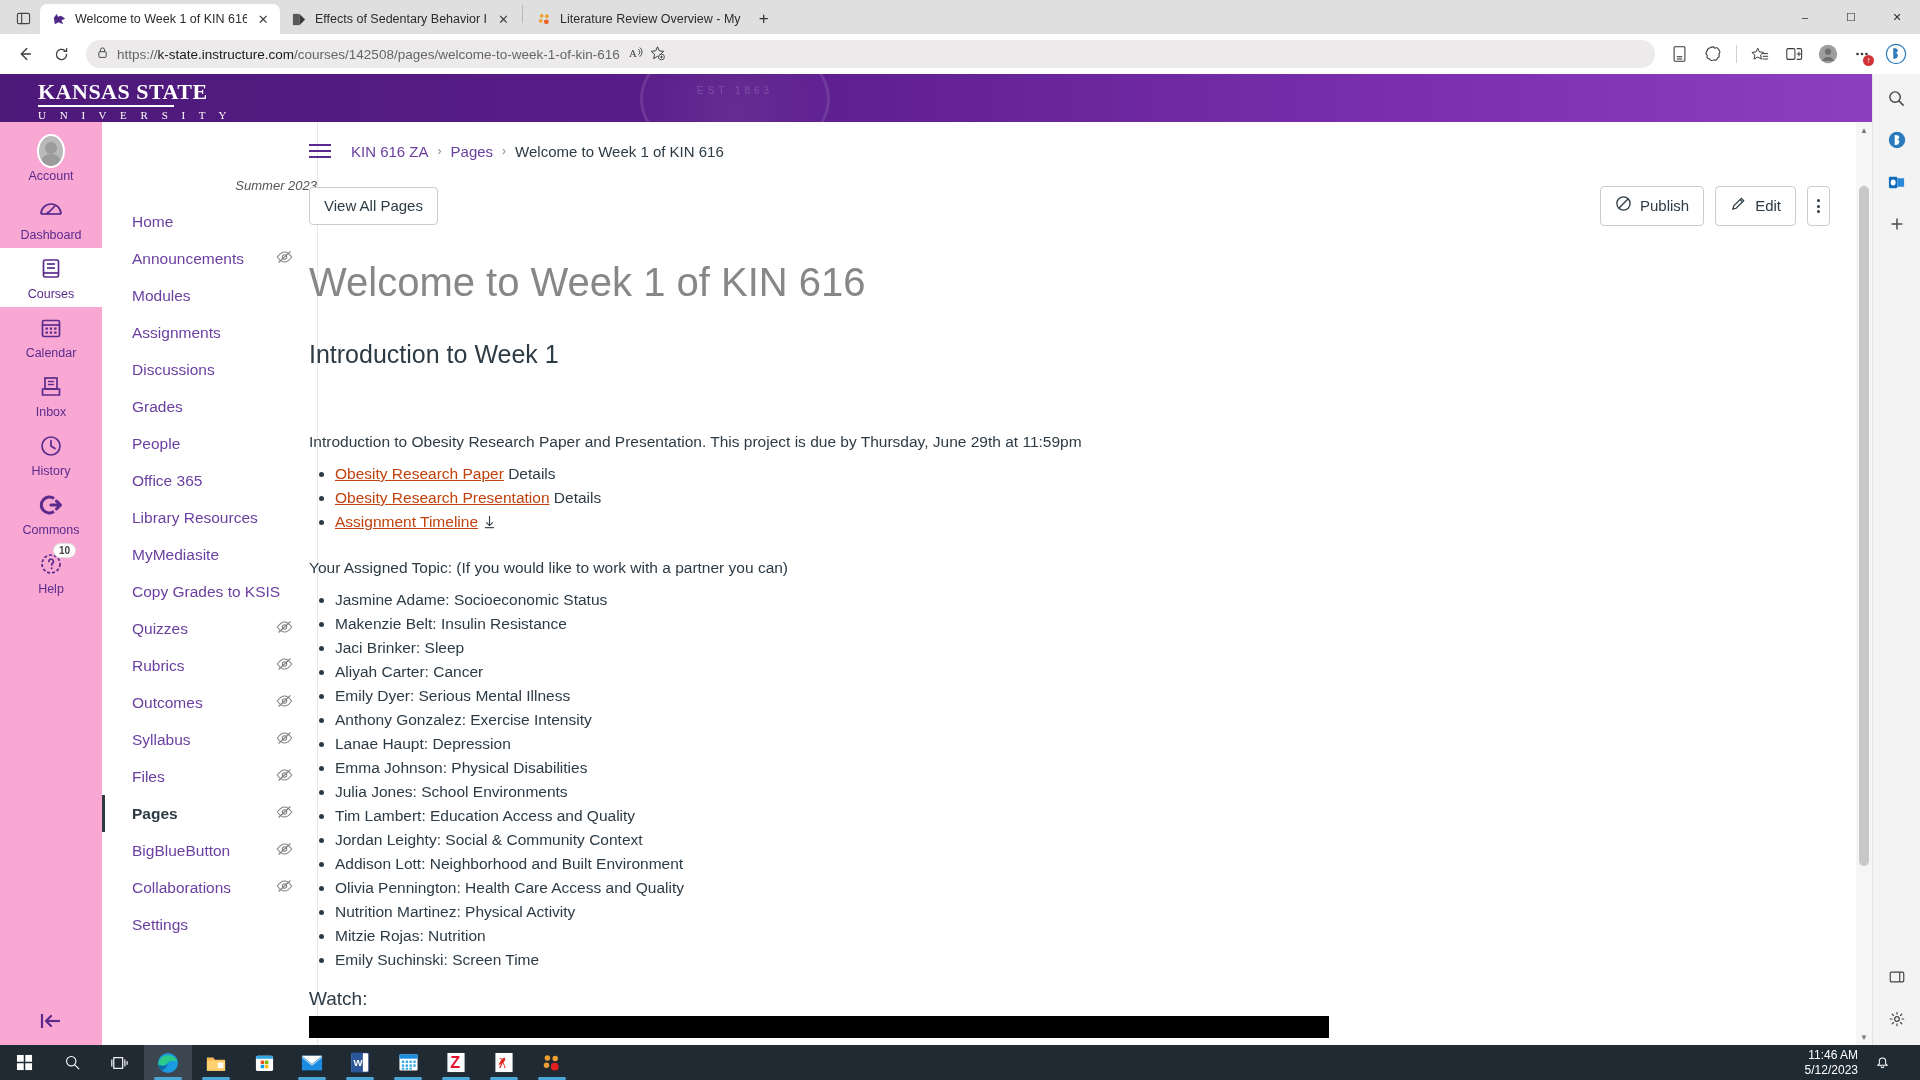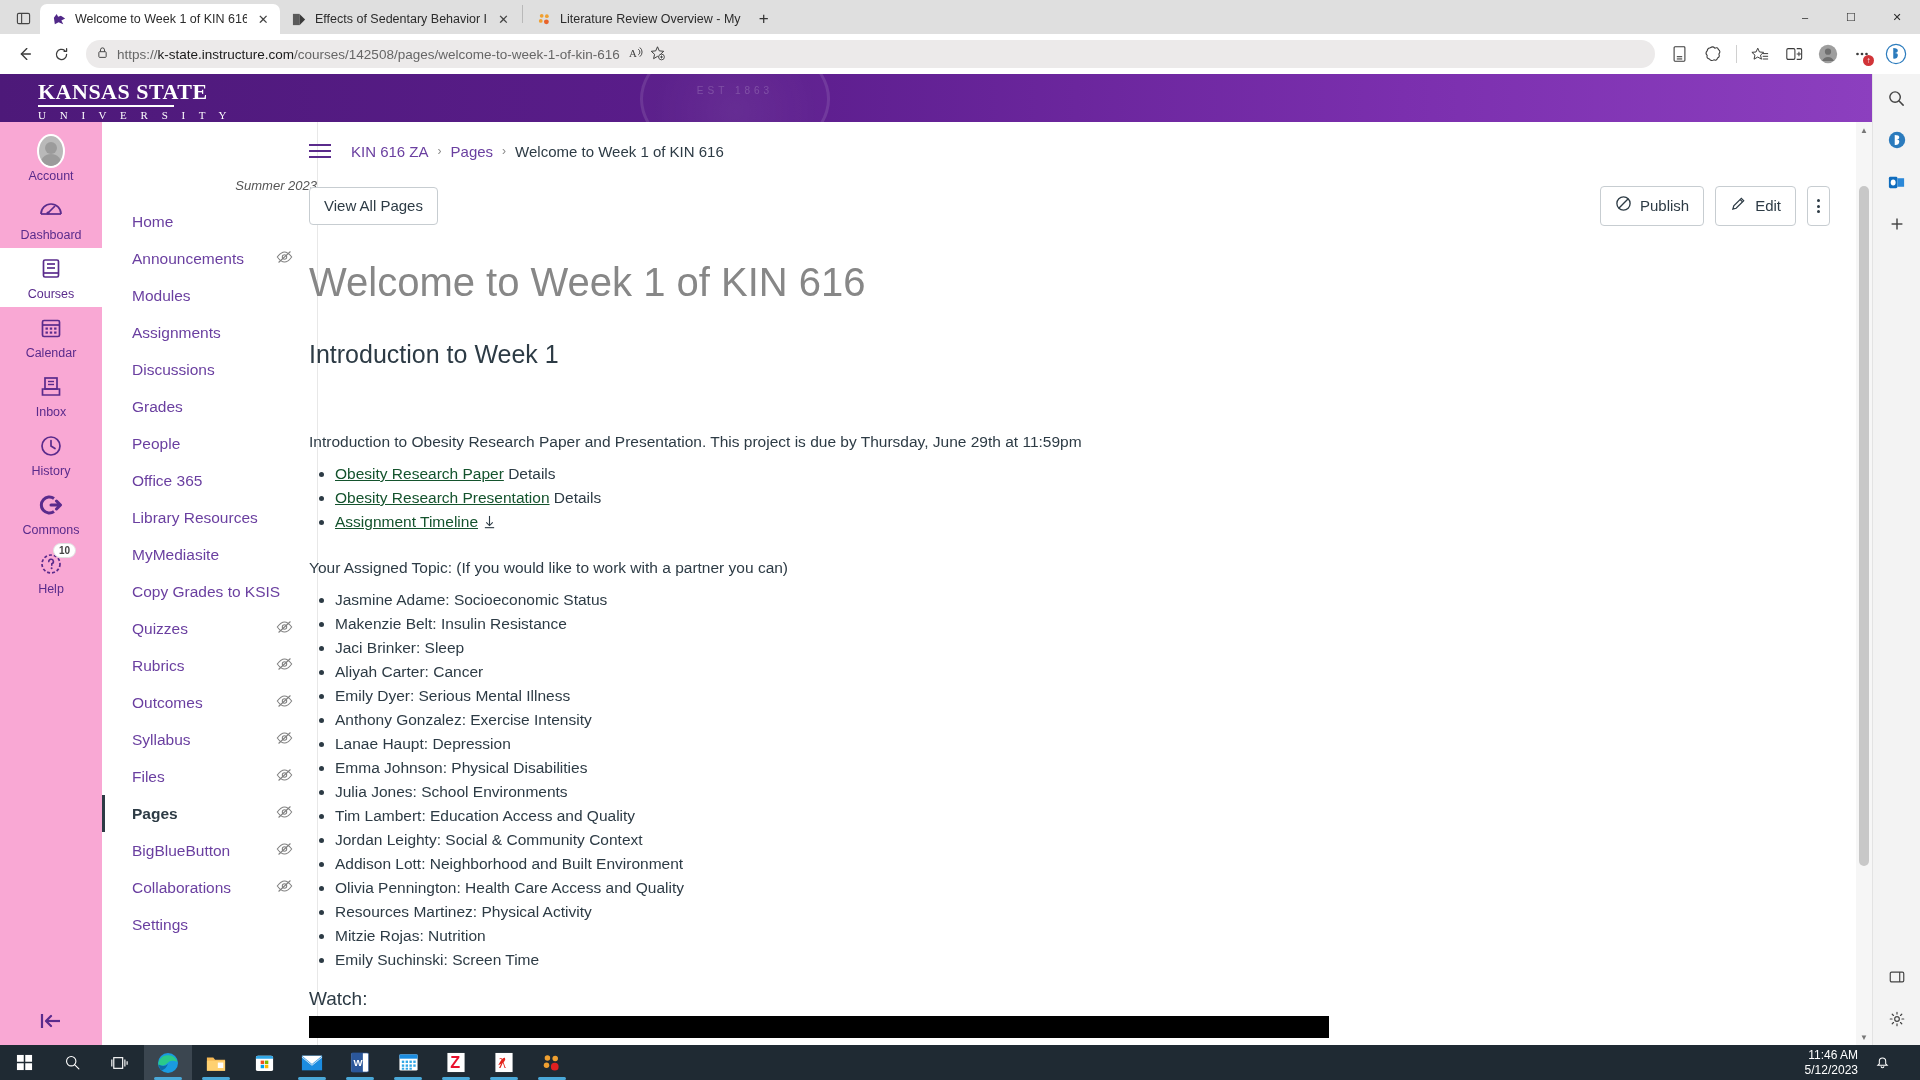--- a/index.html
+++ b/index.html
@@ -124,21 +124,21 @@
   .dots { display:flex; flex-direction:column; gap:2.5px; align-items:center;}
   .dots i { width: 3px; height: 3px; background:#2d3b45; border-radius:50%; display:block;}
 
   .docbody { padding: 26px 24px 0 22px; }
   h1.pagetitle { font-size: 40px; font-weight: normal; color: #878787; margin: 6px 0 0; letter-spacing: 0; line-height: 48px; }
   h2.sectiontitle { font-size: 25px; font-weight: normal; color: #2d3b45; margin: 33px 0 0; line-height: 30px; }
   p.body { font-size: 15.5px; color: #2d3b45; line-height: 22px; margin: 62px 0 0; }
   p.body.tight { margin-top: 23px; }
   ul.doclist { margin: 9px 0 0; padding-left: 26px; }
   ul.doclist li { font-size: 15.5px; color: #2d3b45; line-height: 24px; }
-  ul.doclist li a { color: #14532d; text-decoration: underline; }
+  ul.doclist li a { color: #c2410c; text-decoration: underline; }
   .watch { font-size: 19px; color: #2d3b45; margin-top: 16px; }
   .videoblock { margin-top: 6px; height: 22px; background: #000; width: 1020px; }
 
   
   .page-scrollbar { position: absolute; right: 0; top: 48px; bottom: 0; width: 16px; background: #f6f6f6; }
   .page-scrollbar .thumb { position: absolute; top: 64px; left: 3px; width: 10px; height: 680px; background: #c8c8c8; border-radius: 5px; }
   .page-scrollbar .arrow { position: absolute; left: 0; width: 16px; height: 16px; display:flex;align-items:center;justify-content:center;color:#777;font-size:8px;}
 
   
   .edgebar { width: 48px; background: #f3f3f3; border-left: 1px solid #e3e3e3; display: flex; flex-direction: column; align-items: center; padding-top: 8px; gap: 10px; }
@@ -593,21 +593,21 @@
               <li>Aliyah Carter: Cancer</li>
               <li>Emily Dyer: Serious Mental Illness</li>
               <li>Anthony Gonzalez: Exercise Intensity</li>
               <li>Lanae Haupt: Depression</li>
               <li>Emma Johnson: Physical Disabilities</li>
               <li>Julia Jones: School Environments</li>
               <li>Tim Lambert: Education Access and Quality</li>
               <li>Jordan Leighty: Social &amp; Community Context</li>
               <li>Addison Lott: Neighborhood and Built Environment</li>
               <li>Olivia Pennington: Health Care Access and Quality</li>
-              <li>Resources Martinez: Physical Activity</li>
+              <li>Nutrition Martinez: Physical Activity</li>
               <li>Mitzie Rojas: Nutrition</li>
               <li>Emily Suchinski: Screen Time</li>
             </ul>
           <div class="watch">Watch:</div>
           <div class="videoblock"></div>
         </div>
       </div>
 
       <div class="page-scrollbar">
         <div class="arrow" style="top:0">▲</div>

